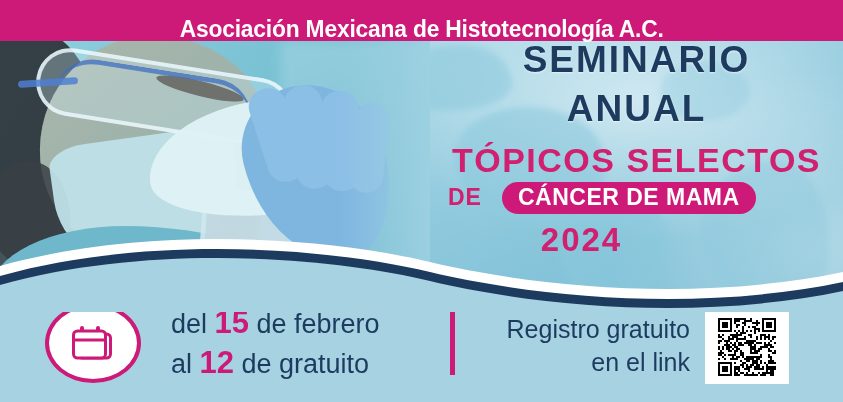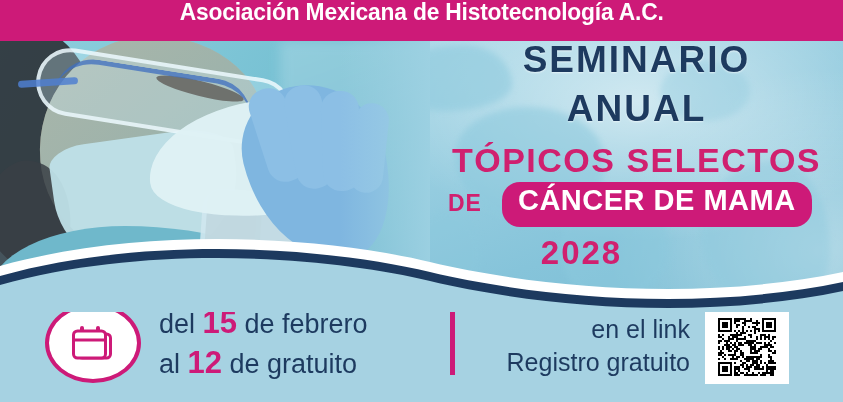--- a/index.html
+++ b/index.html
@@ -10,21 +10,21 @@
     width:843px;
     height:402px;
     overflow:hidden;
     background:#a6d2e2;
   }
 
   
   .banner{
     position:absolute;left:0;top:0;width:843px;height:41px;
     background:#cd1a78;
-    display:flex;align-items:flex-start;justify-content:center;
+    display:flex;align-items:flex-end;justify-content:center;
     z-index:40;
   }
   .banner-title{
     color:#ffffff;
     font-family:"Liberation Sans", sans-serif;
     font-weight:bold;
     font-size:24px;
     letter-spacing:-0.2px;
     transform:scaleX(0.95);
     white-space:nowrap;
@@ -141,25 +141,25 @@
   .de-label{
     color:#d0206f;
     font-family:"Liberation Sans", sans-serif;
     font-weight:bold;
     font-size:23px;letter-spacing:1px;
     margin-right:20px;padding-bottom:2px;
   }
   .pill{
     background:#cd1a78;
     border-radius:18px;
-    padding:3px 16px 12px 16px;
+    padding:3px 16px 5px 16px;
     color:#ffffff;
     font-family:"Liberation Sans", sans-serif;
     font-weight:bold;
-    font-size:29px;
+    font-size:23px;
     letter-spacing:0.5px;
     white-space:nowrap;
     line-height:1.05;
   }
   .year{
     color:#d0206f;
     font-family:"Liberation Sans", sans-serif;
     font-weight:bold;
     font-size:33px;
     letter-spacing:2px;
@@ -172,21 +172,21 @@
   .wave{position:absolute;left:0;top:232px;width:843px;height:80px;z-index:30;}
 
   
   .bottom{
     position:absolute;left:0;top:291px;width:843px;height:111px;
     background:#a6d2e2;z-index:20;
   }
 
   .date-block{
     position:absolute;left:45px;top:12px;
-    display:flex;align-items:center;
+    display:flex;align-items:center;gap:12px;
   }
   .cal-icon{
     width:88px;height:72px;border:4px solid #cd1a78;border-radius:50%;
     background:#ffffff;display:flex;align-items:center;justify-content:center;
     flex:none;
   }
   .date-text{
     margin-left:18px;
     color:#1d3a5f;
     font-family:"Liberation Sans", sans-serif;
@@ -261,21 +261,21 @@
   </div>
 
   <div class="headline">
     <div class="seminario">SEMINARIO</div>
     <div class="anual">ANUAL</div>
     <div class="topicos">TÓPICOS SELECTOS</div>
     <div class="cancer-row">
       <span class="de-label">DE</span>
       <span class="pill">CÁNCER DE MAMA</span>
     </div>
-    <div class="year">2028</div>
+    <div class="year">2024</div>
   </div>
 
   <div class="bottom">
 
     <div class="date-block">
       <div class="cal-icon">
         <svg width="46" height="40" viewBox="0 0 46 40" aria-hidden="true">
           <rect x="10" y="3" width="4" height="9" rx="2" fill="#cd1a78"></rect>
           <rect x="26" y="3" width="4" height="9" rx="2" fill="#cd1a78"></rect>
           <rect x="8.5" y="11" width="32" height="24" rx="4" fill="none" stroke="#cd1a78" stroke-width="3"></rect>
@@ -283,22 +283,22 @@
           <line x1="3.5" y1="17" x2="35.5" y2="17" stroke="#cd1a78" stroke-width="3"></line>
         </svg>
       </div>
       <div class="date-text">
         <span class="date-line"><span>del</span> <span class="num">15</span> <span>de febrero</span></span>
         <span class="date-line"><span>al</span> <span class="num">12</span> <span>de gratuito</span></span>
       </div>
     </div>
 
     <div class="reg-block">
+      <div>Registro gratuito</div>
       <div>en el link</div>
-      <div>Registro gratuito</div>
     </div>
   </div>
 
   <div class="divider"></div>
 
   <div class="qr-card">
     <svg id="qr-svg" width="64" height="58" viewBox="0 0 29 29" shape-rendering="crispEdges">
         <rect x="0" y="0" width="1" height="1" fill="#000"></rect>
         <rect x="1" y="0" width="1" height="1" fill="#000"></rect>
         <rect x="2" y="0" width="1" height="1" fill="#000"></rect>

